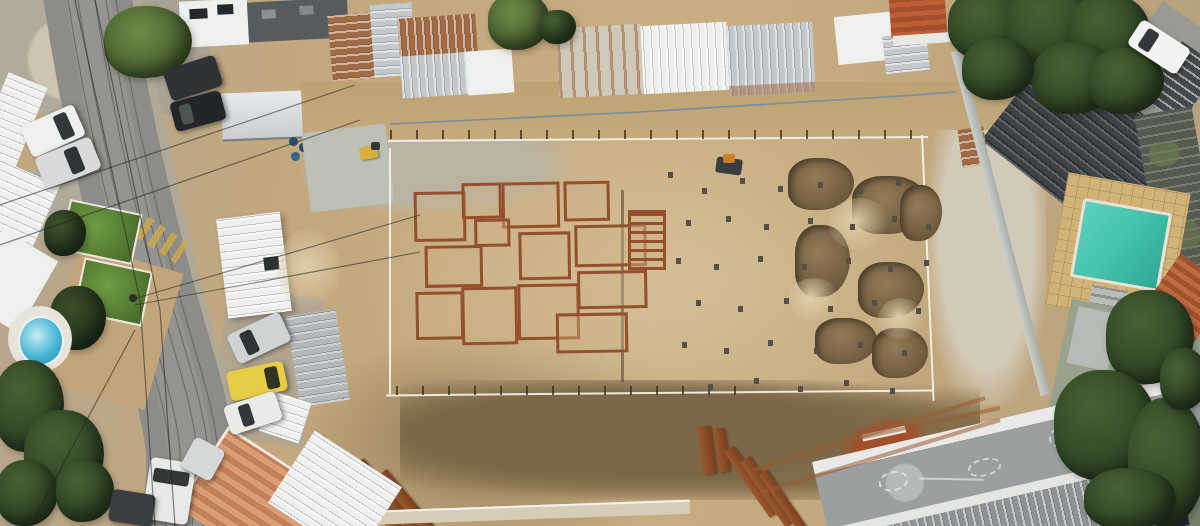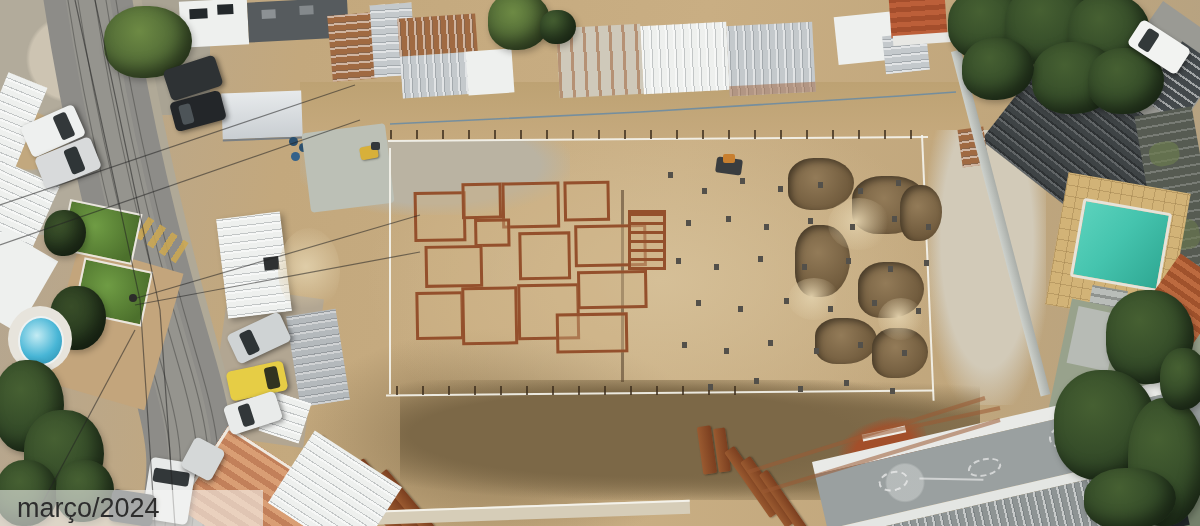--- a/index.html
+++ b/index.html
@@ -264,17 +264,14 @@
     </g>
     <circle cx="133" cy="298" r="4" fill="#2c2c2a"></circle>
     <polyline points="390,124 640,112 900,96 956,92" stroke="#6288a8" stroke-width="1.6" fill="none" opacity=".8"></polyline>
     <g stroke="rgba(154,90,51,.55)" stroke-width="4">
       <line x1="748" y1="472" x2="985" y2="398"></line>
       <line x1="762" y1="492" x2="1000" y2="420"></line>
       <line x1="850" y1="440" x2="1000" y2="408"></line>
     </g>
   </svg>
 
-  <div class="caption-band" style="left:0;top:490px;width:263px;height:36px;">
-    <div class="caption-text">março/2024</div>
-  </div>
 
 </div>
 
 </body></html>

